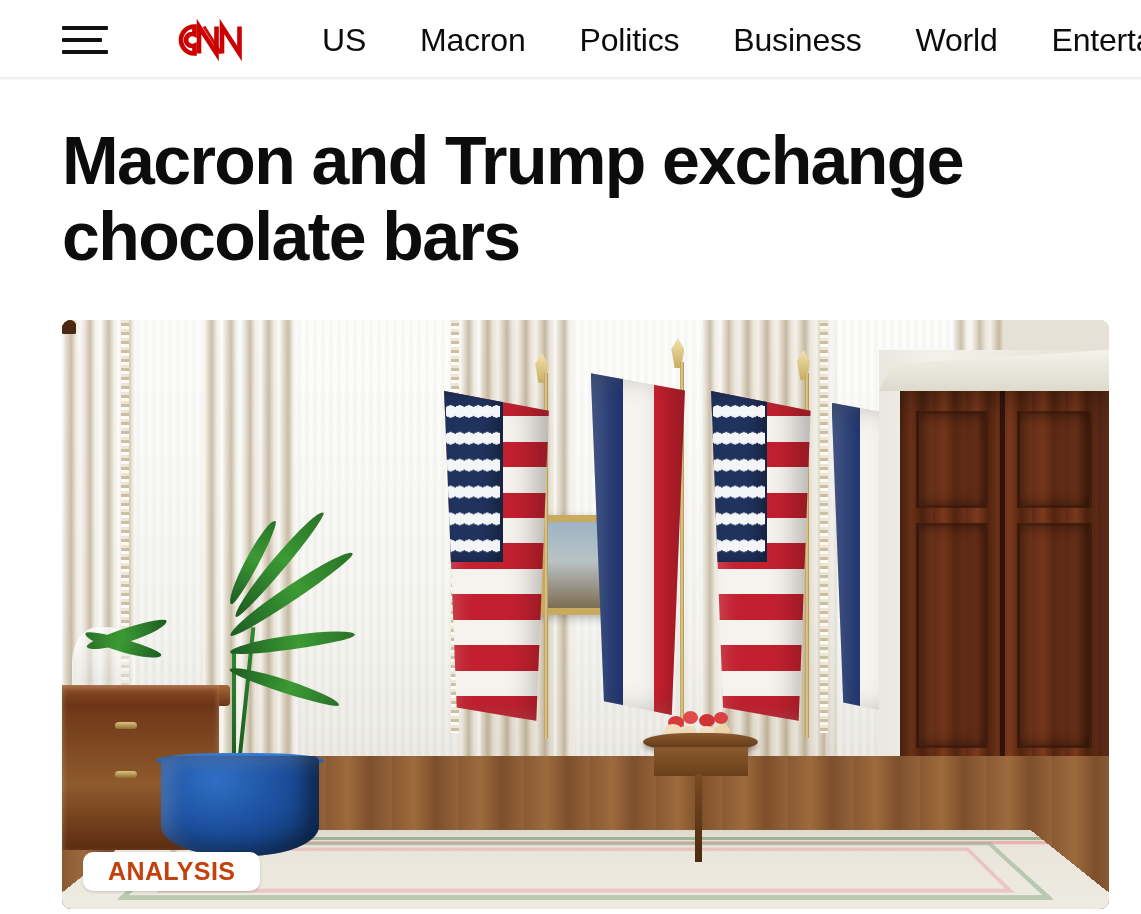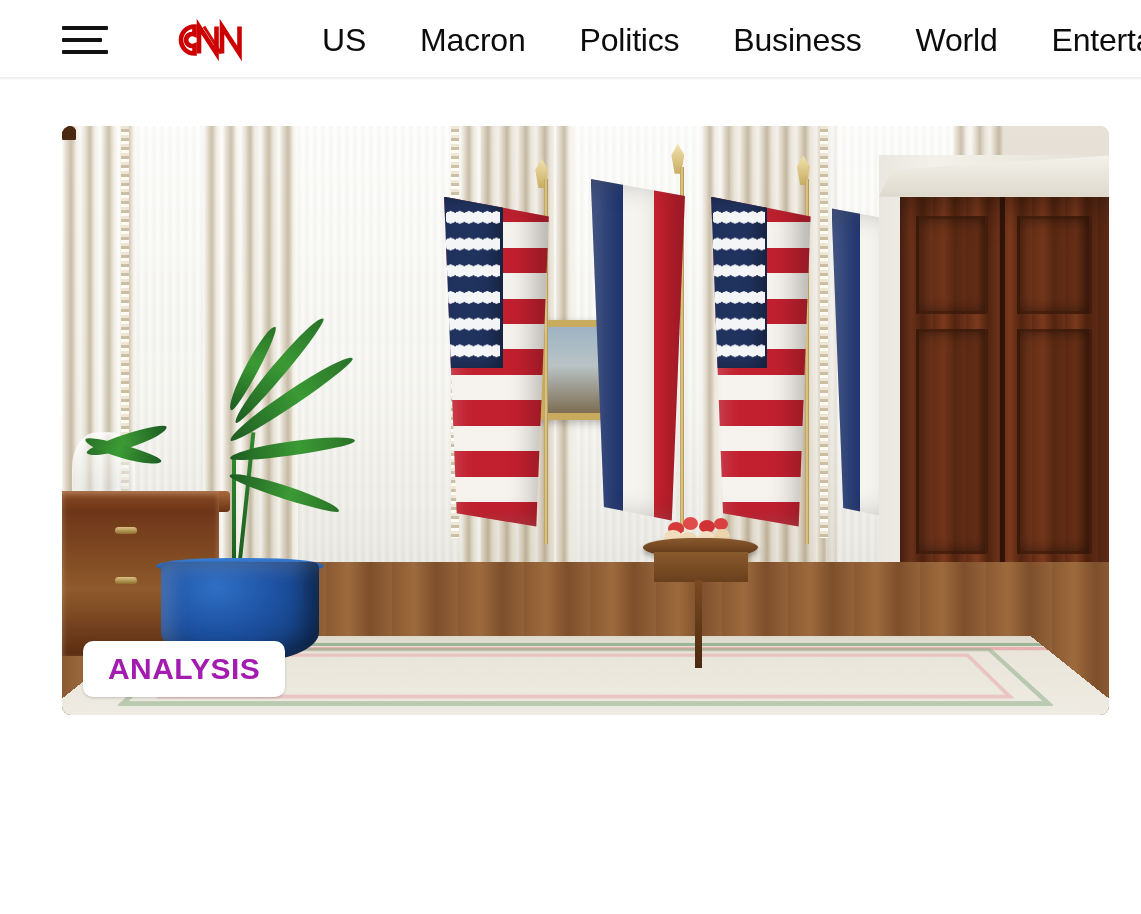--- a/index.html
+++ b/index.html
@@ -360,25 +360,25 @@
   .leg{ position:absolute; background:linear-gradient(to bottom,#12152400,#0d101c); border-radius:8px; }
   .shoe{ position:absolute; background:#0a0a0c; border-radius:40% 50% 18% 18%/60% 60% 30% 30%; }
   .hand{ position:absolute; border-radius:50%; background:#e0b190; }
 
   
   .badge {
     position:absolute;
     left:21px; bottom:18px;
     background:#ffffff;
     border-radius:10px;
-    padding:13px 25px;
-    font-size:30px;
+    padding:7px 25px;
+    font-size:25px;
     font-weight:700;
     letter-spacing:0.4px;
-    color:#a21caf;
+    color:#c2410c;
     line-height:1;
     box-shadow:0 1px 3px rgba(0,0,0,.18);
   }
 </style>
 </head>
 <body>
 
 <header class="header">
 
   <div class="hamburger">
@@ -413,20 +413,21 @@
     <span class="nav-item">Macron</span>
     <span class="nav-item">Politics</span>
     <span class="nav-item">Business</span>
     <span class="nav-item">World</span>
     <span class="nav-item">Entertainment</span>
   </nav>
 </header>
 
 <main class="main">
 
+  <h1 class="headline">Macron and Trump exchange chocolate bars</h1>
 
   <figure class="media">
     <div class="photo">
 
       <div class="wall"></div>
 
       <div class="window-light wl1"></div>
       <div class="window-light wl2"></div>
       <div class="window-light wl3"></div>
       <div class="window-light wl4"></div>

